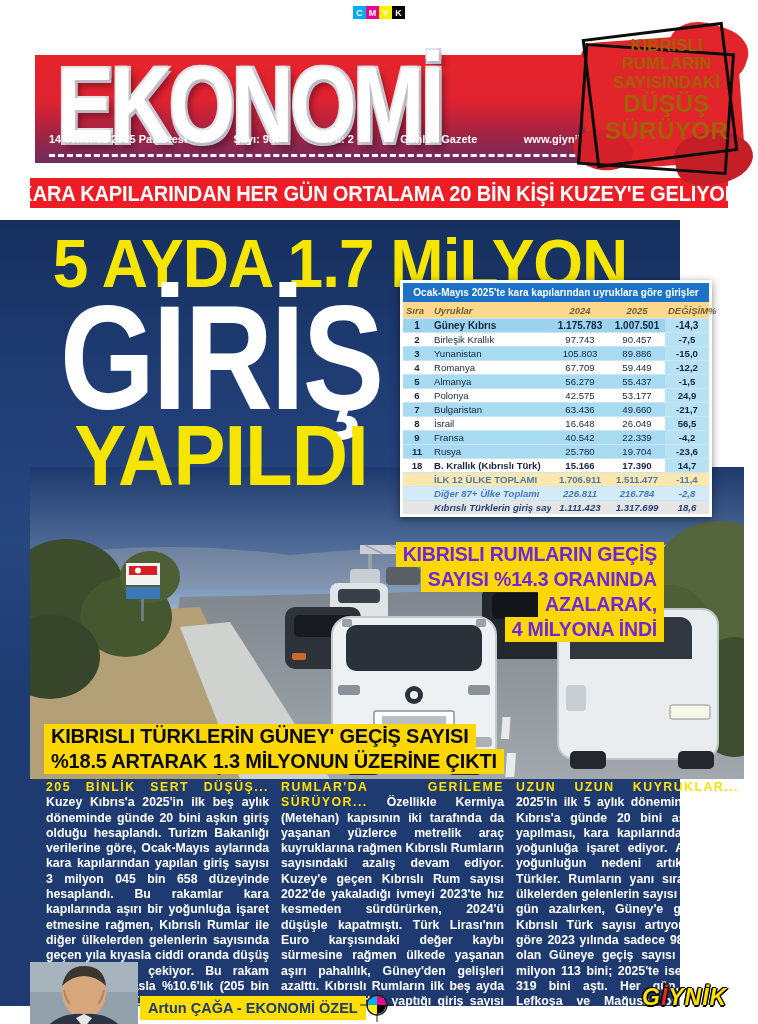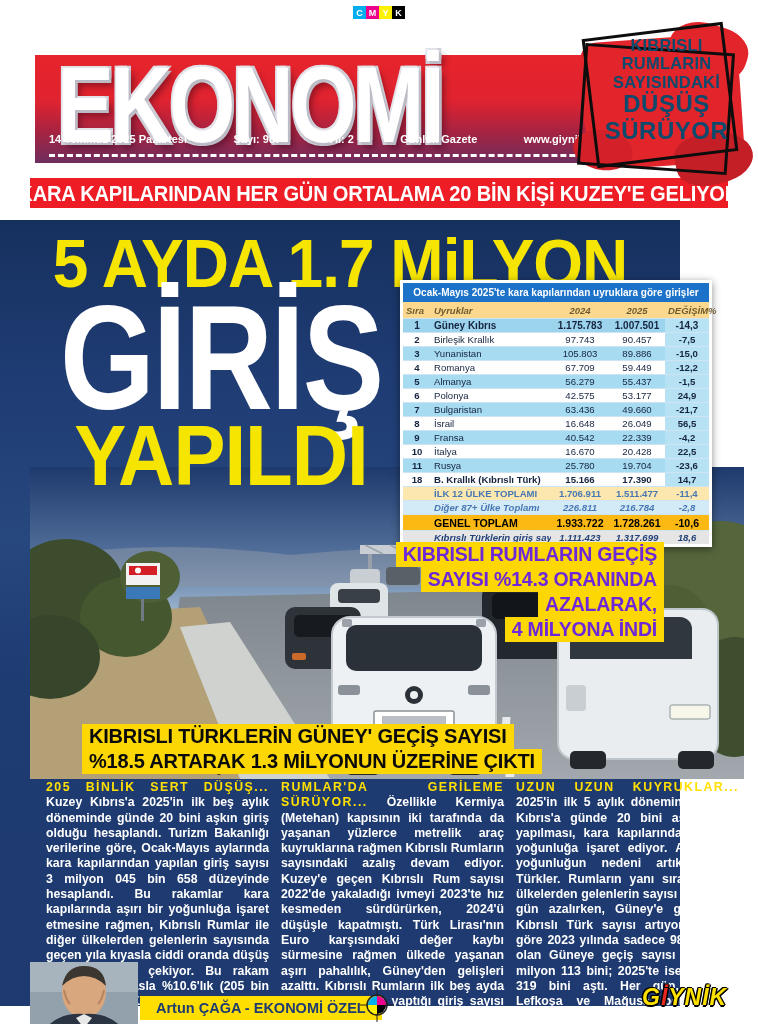--- a/index.html
+++ b/index.html
@@ -26,21 +26,21 @@
   
   .badge { position:absolute; left:575px; top:22px; width:183px; height:162px; z-index:6; }
   .badge .frame { position:absolute; border:3px solid #0d0d0d; background:transparent; }
   .f1 { left:14px; top:8px; width:142px; height:130px; transform:rotate(-7deg); }
   .f2 { left:6px; top:26px; width:150px; height:122px; transform:rotate(4deg); }
   .blob { position:absolute; background:#e2252b; }
   .b1 { left:8px; top:16px; width:158px; height:128px; border-radius:18px 45px 20px 50px; transform:rotate(-4deg); }
   .b2 { left:92px; top:2px; width:80px; height:60px; border-radius:50% 40% 60% 50%; transform:rotate(18deg); }
   .b3 { left:100px; top:110px; width:78px; height:52px; border-radius:40% 60% 50% 45%; transform:rotate(-12deg); background:#c41f27; }
   .b4 { left:-2px; top:108px; width:60px; height:40px; border-radius:50%; transform:rotate(9deg); background:#d42129; }
-  .badge-text { position:absolute; left:0; top:14px; width:100%; text-align:center; color:#0c4a6e; font-weight:800; line-height:1.12; }
+  .badge-text { position:absolute; left:0; top:14px; width:100%; text-align:center; color:#a16207; font-weight:800; line-height:1.12; }
   .badge-text .s { font-size:16.5px; display:block; letter-spacing:.2px; }
   .badge-text .l { font-size:24px; display:block; letter-spacing:.5px; }
 
   
   .strap { position:absolute; left:30px; top:178px; width:698px; height:30px; background:#ee1c24; z-index:5;
     display:flex; align-items:center; justify-content:center; }
   .strap span { color:#ffffff; font-weight:800; font-size:20.5px; letter-spacing:-.2px; transform:scaleY(1.12) scaleX(.98); white-space:nowrap; }
 
   
   .main { position:absolute; left:0; top:220px; width:680px; height:798px;
@@ -75,32 +75,32 @@
   .trow.bold { font-weight:800; }
   .trow.odd .tc4, .trow.even .tc4, .trow.first .tc4, .trow.bold .tc4 { background:#b7e2f4; font-weight:700; height:100%; display:flex; align-items:center; justify-content:center; }
   .trow.subtotal { background:#fce7ae; color:#4878b4; font-weight:700; }
   .trow.others { background:#d3eaf7; color:#4878b4; font-style:italic; font-weight:700; }
   .trow.grand { background:#fdb913; color:#000; font-weight:800; font-size:10.6px; height:16px; }
   .trow.turks { background:#e5e5e5; color:#24427a; font-style:italic; font-weight:700; }
 
   
   .cap-right { position:absolute; right:16px; top:322px; z-index:5; display:flex; flex-direction:column; align-items:flex-end; }
   .cap-right span { background:#fcd703; color:#6d28d9; font-weight:800; font-size:19.5px; padding:1px 7px; white-space:nowrap; letter-spacing:-.2px; }
-  .cap-left { position:absolute; left:44px; top:504px; z-index:5; display:flex; flex-direction:column; align-items:flex-start;margin-left:38px; }
+  .cap-left { position:absolute; left:44px; top:504px; z-index:5; display:flex; flex-direction:column; align-items:flex-start; }
   .cap-left span { background:#fcd703; color:#0a0a0a; font-weight:800; font-size:20px; padding:1px 7px; white-space:nowrap; letter-spacing:-.2px; }
 
   
   .articles { position:absolute; left:46px; top:560px; width:694px; display:flex; gap:12px; z-index:3; }
   .article { width:223px; color:#ffffff; font-weight:700; font-size:12.3px; line-height:1.245; text-align:justify; }
   .article .ahead { color:#ffe000; letter-spacing:1.5px; font-weight:800; }
 
   
   .author { position:absolute; left:30px; top:742px; width:108px; height:74px; z-index:6; }
   .byline { position:absolute; left:140px; top:776px; height:24px; background:#ffde00; z-index:6;
-    display:flex; align-items:center; padding:0 16px; color:#1e3b72; font-weight:800; font-size:14.5px; white-space:nowrap; }
+    display:flex; align-items:center; padding:0 8px; color:#1e3b72; font-weight:800; font-size:14.5px; white-space:nowrap; }
 
   
   .bottom { position:absolute; left:0; top:1006px; width:758px; height:18px; background:#ffffff; }
   .reg-mark { position:absolute; left:360px; top:988px; z-index:8; }
   .giynik { position:absolute; left:642px; top:984px; z-index:8; font-size:23px; font-weight:800; font-style:italic; letter-spacing:1px;
     text-shadow:1.5px 0 #000,-1.5px 0 #000,0 1.5px #000,0 -1.5px #000,1px 1px 0 #000,-1px -1px 0 #000; }
   .giynik .y { color:#ffe100; }
   .giynik .r { color:#e8281e; }
 </style>
 </head>
@@ -324,27 +324,20 @@
             <div class="tc tc3">26.049</div>
             <div class="tc tc4">56,5</div>
           </div>
           <div class="trow odd">
             <div class="tc tc0">9</div>
             <div class="tc tc1">Fransa</div>
             <div class="tc tc2">40.542</div>
             <div class="tc tc3">22.339</div>
             <div class="tc tc4">-4,2</div>
           </div>
-          <div class="trow even">
-            <div class="tc tc0">10</div>
-            <div class="tc tc1">İtalya</div>
-            <div class="tc tc2">16.670</div>
-            <div class="tc tc3">20.428</div>
-            <div class="tc tc4">22,5</div>
-          </div>
           <div class="trow odd">
             <div class="tc tc0">11</div>
             <div class="tc tc1">Rusya</div>
             <div class="tc tc2">25.780</div>
             <div class="tc tc3">19.704</div>
             <div class="tc tc4">-23,6</div>
           </div>
           <div class="trow even bold">
             <div class="tc tc0">18</div>
             <div class="tc tc1">B. Krallık (Kıbrıslı Türk)</div>
@@ -358,27 +351,20 @@
             <div class="tc tc2">1.706.911</div>
             <div class="tc tc3">1.511.477</div>
             <div class="tc tc4">-11,4</div>
           </div>
           <div class="trow others">
             <div class="tc tc0"></div>
             <div class="tc tc1">Diğer 87+ Ülke Toplamı</div>
             <div class="tc tc2">226.811</div>
             <div class="tc tc3">216.784</div>
             <div class="tc tc4">-2,8</div>
-          </div>
-          <div class="trow grand">
-            <div class="tc tc0"></div>
-            <div class="tc tc1">GENEL TOPLAM</div>
-            <div class="tc tc2">1.933.722</div>
-            <div class="tc tc3">1.728.261</div>
-            <div class="tc tc4">-10,6</div>
           </div>
           <div class="trow turks">
             <div class="tc tc0"></div>
             <div class="tc tc1">Kıbrıslı Türklerin giriş sayısı</div>
             <div class="tc tc2">1.111.423</div>
             <div class="tc tc3">1.317.699</div>
             <div class="tc tc4">18,6</div>
           </div>
         </div>
     </div>

